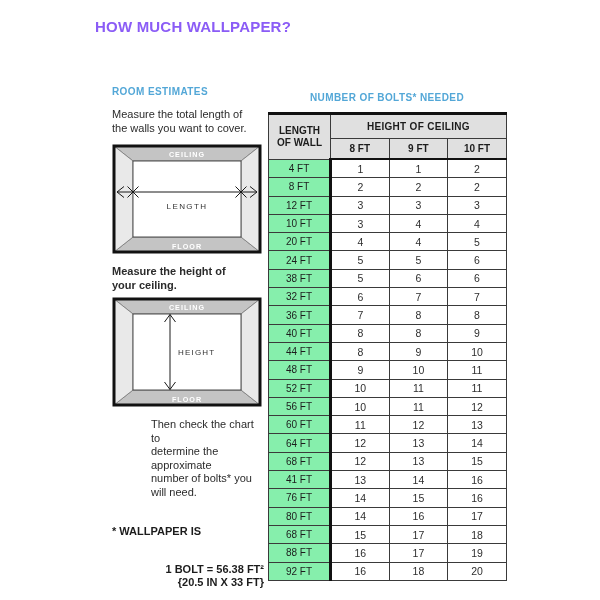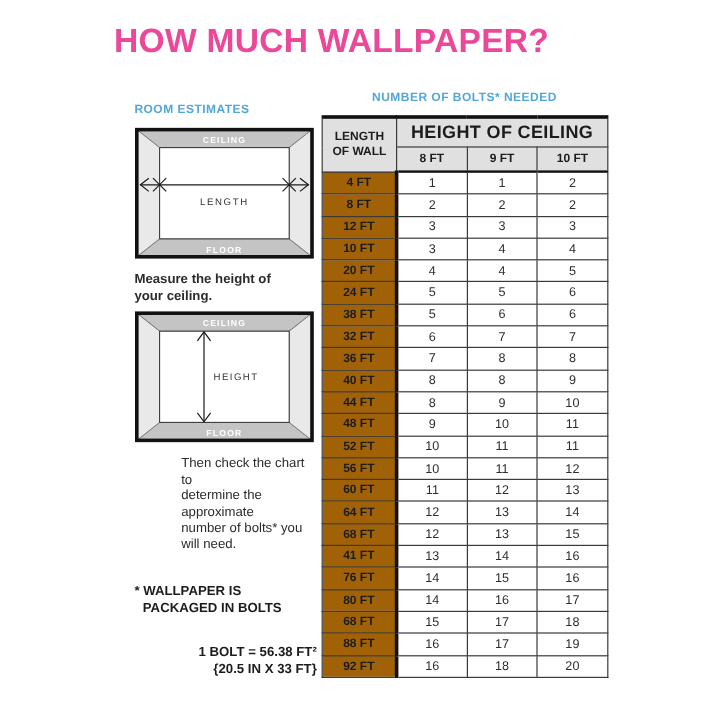--- a/index.html
+++ b/index.html
@@ -3,21 +3,21 @@
 <meta charset="utf-8">
 <style>
   html,body{margin:0;padding:0;}
   body{
     width:600px;height:600px;background:#ffffff;
     font-family:"Liberation Sans", sans-serif;
     color:#262626;position:relative;overflow:hidden;
   }
   .page-title{
     position:absolute;left:95px;top:18px;
-    font-size:28px;font-weight:bold;color:#ec4899;letter-spacing:.2px;
+    font-size:15px;font-weight:bold;color:#8b5cf6;letter-spacing:.2px;
   }
   .section-header{
     font-size:10px;font-weight:bold;color:#53a7d7;letter-spacing:.4px;
   }
   
   .left-col{position:absolute;left:112px;top:86px;width:152px;}
   .left-col .section-header{margin-bottom:9px;}
   .instruction{
     font-size:11px;line-height:13.5px;color:#2b2b2b;white-space:pre-line;
   }
@@ -27,56 +27,58 @@
   .room-svg{display:block;margin:0 0 8px 0;}
   .room-svg.second{margin-bottom:11px;}
   .footnote{
     font-size:11px;line-height:13.5px;font-weight:bold;color:#1c1c1c;margin-bottom:24px;
   }
   .footnote .indent{display:block;padding-left:7px;}
   .bolt-info{
     font-size:11px;line-height:13.5px;font-weight:bold;color:#1c1c1c;white-space:pre-line;text-align:right;
   }
   
-  .right-col{position:absolute;left:268px;top:76px;width:238px;}
+  .right-col{position:absolute;left:268px;top:92px;width:238px;}
   .right-col .section-header{text-align:center;margin-bottom:9px;}
   table.bolts{
     border-collapse:collapse;width:238px;table-layout:fixed;
     border:1px solid #222;border-top:3px solid #111;
   }
   table.bolts th, table.bolts td{
     border:1px solid #3a3a3a;text-align:center;vertical-align:middle;
     padding:0;
   }
   th.corner{
     background:#e0e0e0;border-right:3px solid #111;
     font-size:10px;font-weight:bold;line-height:11.5px;white-space:pre-line;color:#1c1c1c;
   }
   th.group{
-    background:#e0e0e0;height:23px;font-size:15px;font-weight:bold;color:#1c1c1c;letter-spacing:.3px;margin-left:36px;
+    background:#e0e0e0;height:23px;font-size:10px;font-weight:bold;color:#1c1c1c;letter-spacing:.3px;margin-left:36px;
   }
   tr.subheader th{
     background:#e0e0e0;height:19px;font-size:10px;font-weight:bold;color:#1c1c1c;
     border-bottom:2px solid #111;
   }
   tbody td{height:17.3px;font-size:10.5px;color:#2e2e2e;background:#ffffff;}
   tbody td.rowlabel{
-    background:#a16207;font-size:10px;font-weight:bold;color:#1c1c1c;
+    background:#86efac;font-size:10px;font-weight:normal;color:#1c1c1c;
     border-right:3px solid #111;
   }
   svg text{font-family:"Liberation Sans", sans-serif;}
 </style>
 </head>
 <body>
 
 <div class="page-title">HOW MUCH WALLPAPER?</div>
 
 <div class="left-col">
   <div class="section-header">ROOM ESTIMATES</div>
 
+  <p class="instruction p1">Measure the total length of
+the walls you want to cover.</p>
 
   <svg class="room-svg" viewBox="0 0 150 110" width="150" height="110" xmlns="http://www.w3.org/2000/svg">
     <polygon points="2,2 148,2 129,17 21,17" fill="#c4c4c4" stroke="#6e6e6e" stroke-width="0.7"></polygon>
     <polygon points="2,108 148,108 129,93 21,93" fill="#c4c4c4" stroke="#6e6e6e" stroke-width="0.7"></polygon>
     <polygon points="2,2 21,17 21,93 2,108" fill="#e9e9e9" stroke="#6e6e6e" stroke-width="0.7"></polygon>
     <polygon points="148,2 129,17 129,93 148,108" fill="#e9e9e9" stroke="#6e6e6e" stroke-width="0.7"></polygon>
     <rect x="21" y="17" width="108" height="76" fill="#ffffff" stroke="#3a3a3a" stroke-width="0.9"></rect>
     <rect x="2" y="2" width="146" height="106" fill="none" stroke="#111111" stroke-width="3"></rect>
     <text x="75" y="13" text-anchor="middle" font-size="7.2" font-weight="bold" letter-spacing="1" fill="#ffffff">CEILING</text>
     <text x="75" y="104.5" text-anchor="middle" font-size="7.2" font-weight="bold" letter-spacing="1" fill="#ffffff">FLOOR</text>
@@ -111,21 +113,20 @@
     </g>
     <text x="66" y="58" text-anchor="start" font-size="8" letter-spacing="1.2" fill="#333333">HEIGHT</text>
   </svg>
 
   <p class="instruction p3">Then check the chart to
 determine the approximate
 number of bolts* you will need.</p>
 
   <div class="footnote">
     <span>* WALLPAPER IS</span>
-    <span class="indent">PACKAGED IN BOLTS</span>
   </div>
 
   <div class="bolt-info">1 BOLT = 56.38 FT²
 {20.5 IN X 33 FT}</div>
 </div>
 
 <div class="right-col">
   <div class="section-header">NUMBER OF BOLTS* NEEDED</div>
 
   <table class="bolts">

